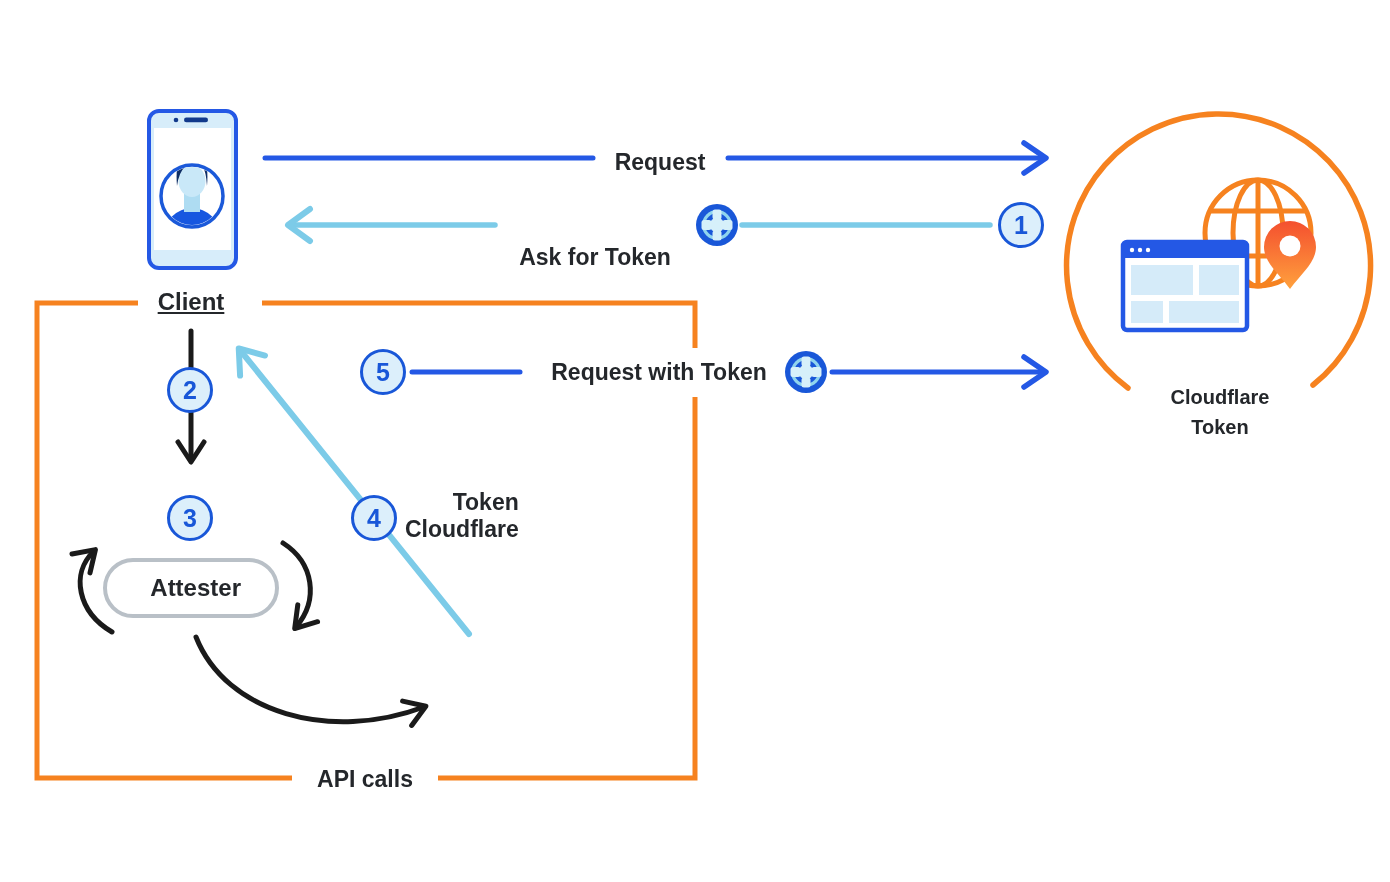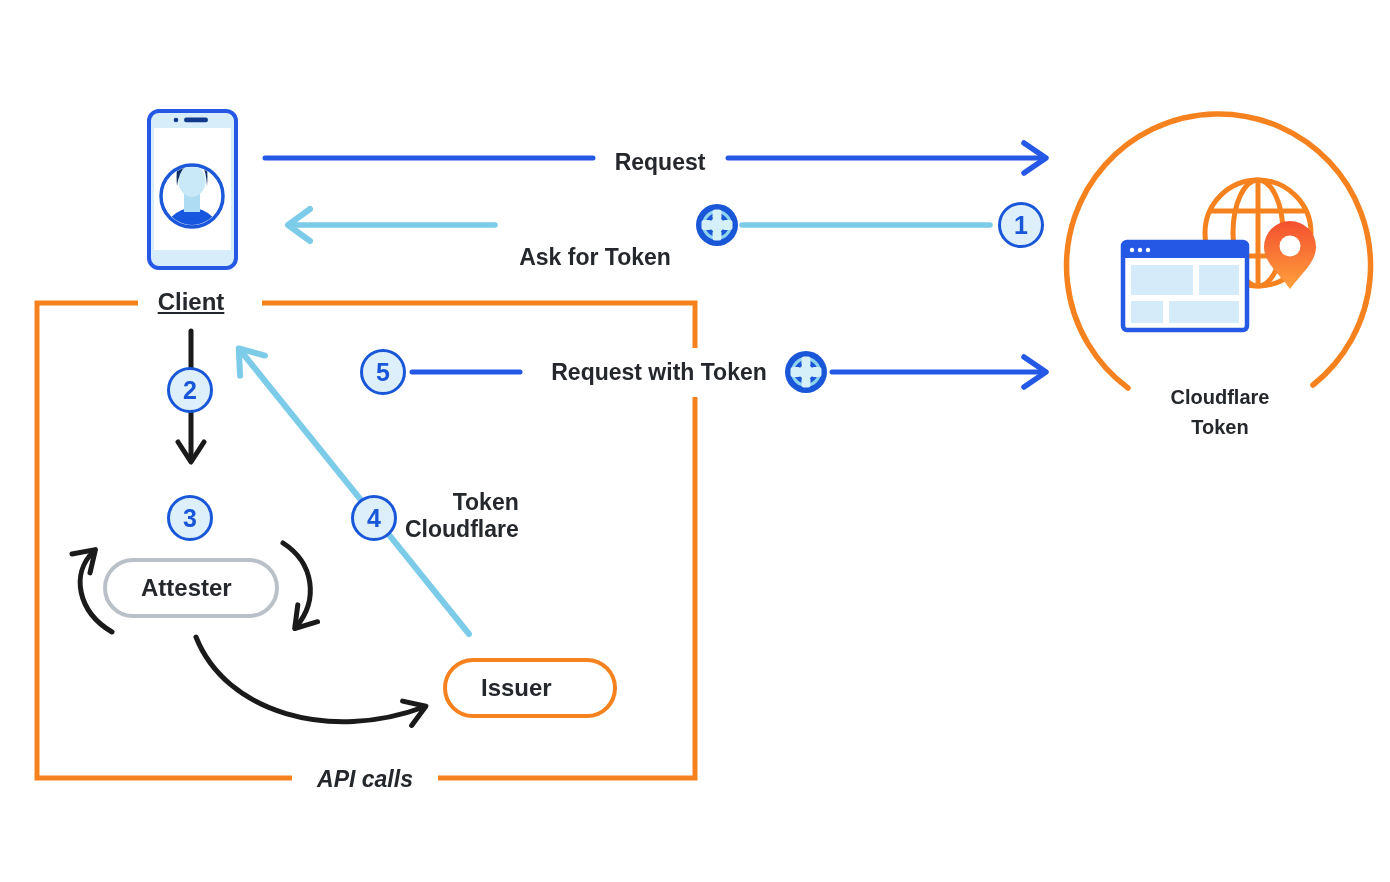--- a/index.html
+++ b/index.html
@@ -22,21 +22,21 @@
   .numcircle{
     position:absolute;transform:translate(-50%,-50%);
     width:40px;height:40px;border-radius:50%;
     background:#DCEFFB;border:3.5px solid #1957D8;
     color:#1957D8;font-weight:700;font-size:25px;
     display:flex;align-items:center;justify-content:center;
   }
   .capsule{
     position:absolute;transform:translate(-50%,-50%);
     height:52px;padding:0 34px;border-radius:30px;background:#ffffff;
-    display:flex;align-items:center;justify-content:flex-start;
+    display:flex;align-items:center;justify-content:flex-end;
     font-weight:700;font-size:24px;color:#24272b;white-space:nowrap;
   }
   .capsule.attester{border:4px solid #B9C0C7;min-width:100px;}
   .capsule.issuer{border:4px solid #F6821F;min-width:98px;}
 </style>
 </head>
 <body>
 
 <div class="stage">
 
@@ -141,38 +141,35 @@
 
     <use href="#tok" x="717" y="225"></use>
     <use href="#tok" x="806" y="372"></use>
   </svg>
 
   <div class="lbl entity-lbl" style="left:191px;top:302px;">Client</div>
 
   <div class="lbl flow-lbl" style="left:660px;top:162px;">Request</div>
   <div class="lbl flow-lbl" style="left:595px;top:225px;margin-top:32px;">Ask for Token</div>
   <div class="lbl flow-lbl" style="left:659px;top:372px;">Request with Token</div>
-  <div class="lbl flow-lbl" style="left:365px;top:779px;font-style:italic;">API calls</div>
+  <div class="lbl flow-lbl" style="left:365px;top:779px;">API calls</div>
 
   <div class="tg-lbl" style="left:405px;top:516px;">
     <div>Token</div>
     <div>Cloudflare</div>
   </div>
 
   <div class="lbl two-line" style="left:1220px;top:412px;">
     <div>Cloudflare</div>
     <div>Token</div>
   </div>
 
   <div class="capsule attester" style="left:191px;top:588px;">
     <span>Attester</span>
   </div>
-  <div class="capsule issuer" style="left:530px;top:688px;">
-    <span>Issuer</span>
-  </div>
 
   <div class="numcircle" style="left:1021px;top:225px;">1</div>
   <div class="numcircle" style="left:190px;top:390px;">2</div>
   <div class="numcircle" style="left:190px;top:518px;">3</div>
   <div class="numcircle" style="left:374px;top:518px;">4</div>
   <div class="numcircle" style="left:383px;top:372px;">5</div>
 
 </div>
 
 </body></html>

